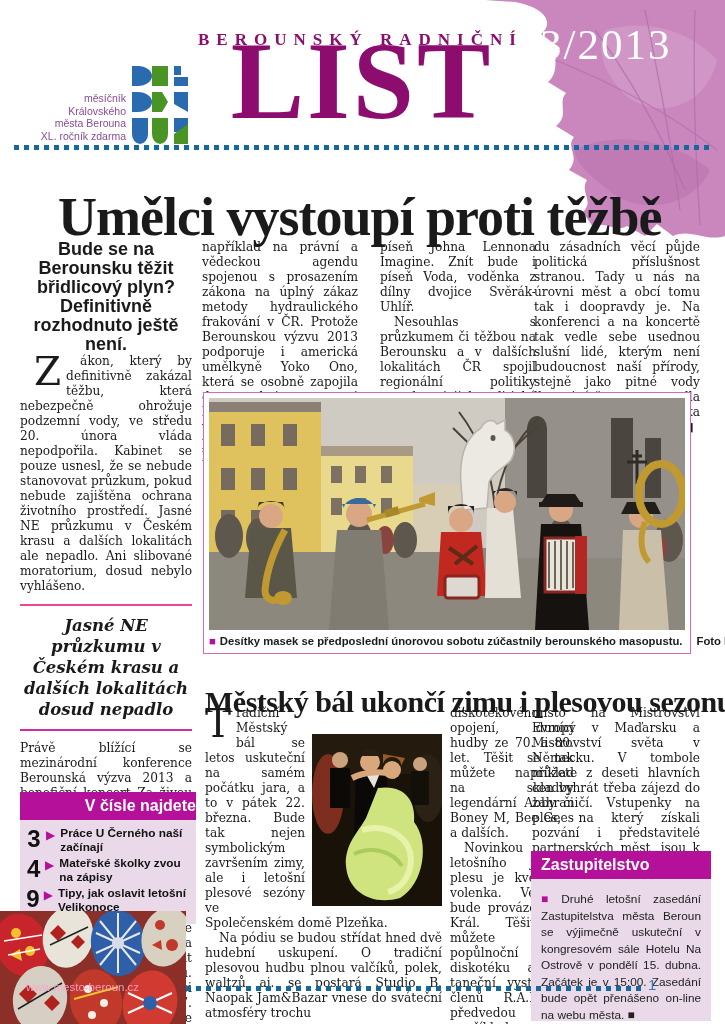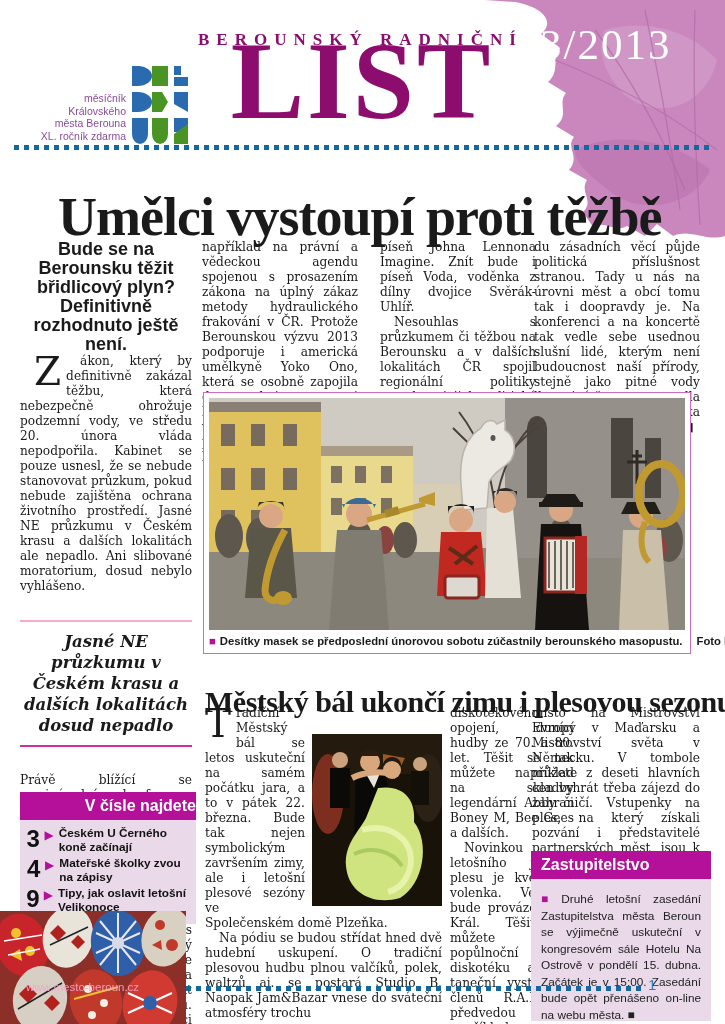--- a/index.html
+++ b/index.html
@@ -32,21 +32,21 @@
   .bt{font-size:12.2px;line-height:15px;text-align:justify;}
   .bt p{margin:0;}
   .bt p + p{text-indent:14px;}
   .dc::first-letter{float:left;font-size:39px;line-height:30px;padding:3px 5px 0 0;}
   .col1{left:20px;top:240px;width:172px;}
   .col2{left:202px;top:240px;width:156px;}
   .col3{left:380px;top:240px;width:156px;}
   .col4{left:534px;top:240px;width:166px;}
   .lead{font-family:"Liberation Sans", sans-serif;font-weight:bold;font-size:18px;
         line-height:19px;text-align:center;margin:0 0 10px 0;}
-  .pullquote{margin:26px 0;padding:9px 0;border-top:2px solid #f9a8d4;border-bottom:2px solid #cf2da6;
+  .pullquote{margin:10px 0;padding:9px 0;border-top:2px solid #ec4899;border-bottom:2px solid #cf2da6;
         text-align:center;font-weight:bold;font-style:italic;font-size:16.5px;line-height:21px;}
   .more{font-style:italic;}
 
   
   .photo-box{left:203px;top:392px;width:488px;height:262px;background:#ffffff;
         border:1px solid #d06cc0;box-sizing:border-box;padding:5px;}
   .photo-box svg{display:block;}
   .caption{margin-top:4px;font-family:"Liberation Sans", sans-serif;font-weight:bold;
         font-size:11.3px;line-height:15px;white-space:nowrap;}
   .cap-bullet{color:#b5109a;margin-right:4px;}
@@ -294,21 +294,21 @@
   <div class="abs bt colC">
     <p>místo na Mistrovství Evropy v Maďarsku a Mistrovství světa v Německu. V tombole můžete z deseti hlavních cen vyhrát třeba zájezd do zahraničí. Vstupenky na ples, na který získali pozvání i představitelé partnerských měst, jsou k dostání v „íčku“ na Husově náměstí. ■</p>
   </div>
 
   <aside class="abs toc">
     <div class="boxhead">V čísle najdete</div>
     <div class="toc-body">
       <div class="toc-item">
         <span class="toc-num">3</span>
         <span class="toc-arrow">▶</span>
-        <span class="toc-label">Českém U Černého koně začínají</span>
+        <span class="toc-label">Práce U Černého naší začínají</span>
       </div>
       <div class="toc-item">
         <span class="toc-num">4</span>
         <span class="toc-arrow">▶</span>
         <span class="toc-label">Mateřské školky zvou na zápisy</span>
       </div>
       <div class="toc-item">
         <span class="toc-num">9</span>
         <span class="toc-arrow">▶</span>
         <span class="toc-label">Tipy, jak oslavit letošní Velikonoce</span>

